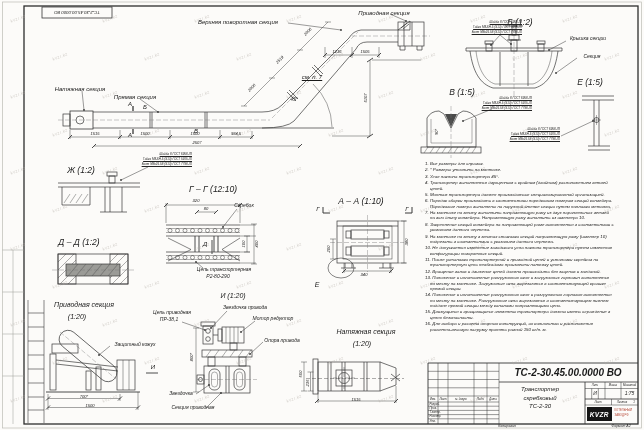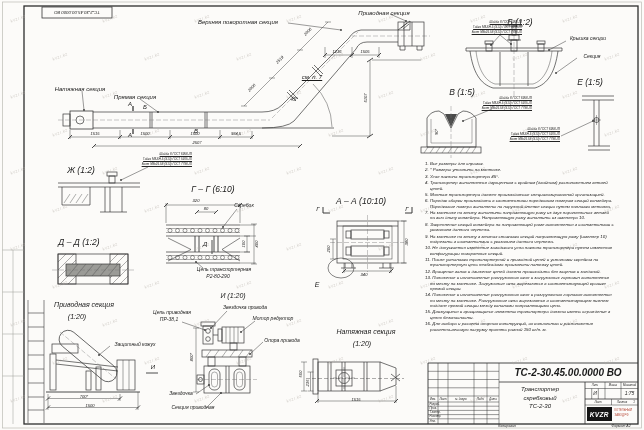--- a/index.html
+++ b/index.html
@@ -378,22 +378,22 @@
   <div class="t f4 r4" style="left:308px;top:32px">2006</div>
   <div class="t f4 c" style="left:337px;top:50px">1216</div>
   <div class="t f4 c" style="left:365px;top:50px">1505</div>
   <div class="t f4 r9" style="left:366px;top:98px">6107</div>
 
   <div class="t f8 c" style="left:520px;top:18px">Б  (1:2)</div>
   <div class="t f8 c" style="left:462px;top:88px">В  (1:5)</div>
   <div class="t f8 c" style="left:590px;top:78px">Е  (1:5)</div>
   <div class="t f8 c" style="left:81px;top:166px">Ж  (1:2)</div>
   <div class="t f8 c" style="left:79px;top:238px">Д – Д  (1:2)</div>
-  <div class="t f8 c" style="left:213px;top:184.5px">Г – Г  (6:10)</div>
-  <div class="t f8 c" style="left:361px;top:197px">А – А  (10:10)</div>
+  <div class="t f8 c" style="left:213px;top:184.5px">Г – Г  (12:10)</div>
+  <div class="t f8 c" style="left:361px;top:197px">А – А  (1:10)</div>
   <div class="t f7 c" style="left:84px;top:301px">Приводная секция</div>
   <div class="t f7 c" style="left:77px;top:312.5px">(1:20)</div>
   <div class="t f7 c" style="left:233px;top:292px">И  (1:20)</div>
   <div class="t f7 c" style="left:366px;top:328px">Натяжная секция</div>
   <div class="t f7 c" style="left:362px;top:340px">(1:20)</div>
 
   <div class="t f5 c" style="left:588px;top:36px">Крышка секции</div>
   <div class="t f5 c" style="left:592px;top:54px">Секция</div>
 
   <div class="t f4 r9" style="left:437px;top:132px">90*</div>

